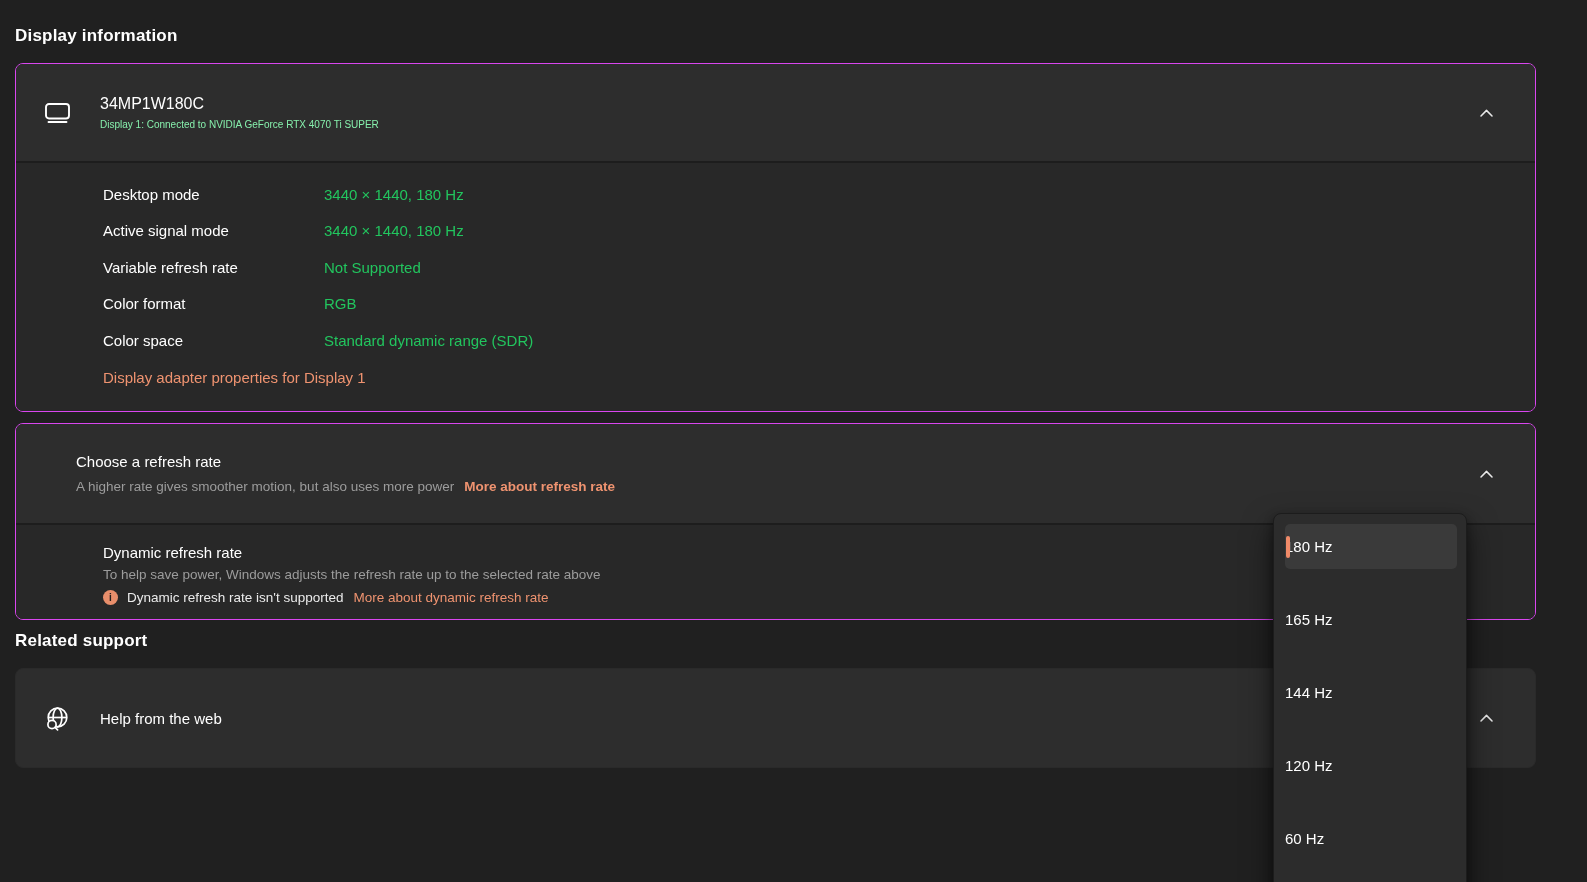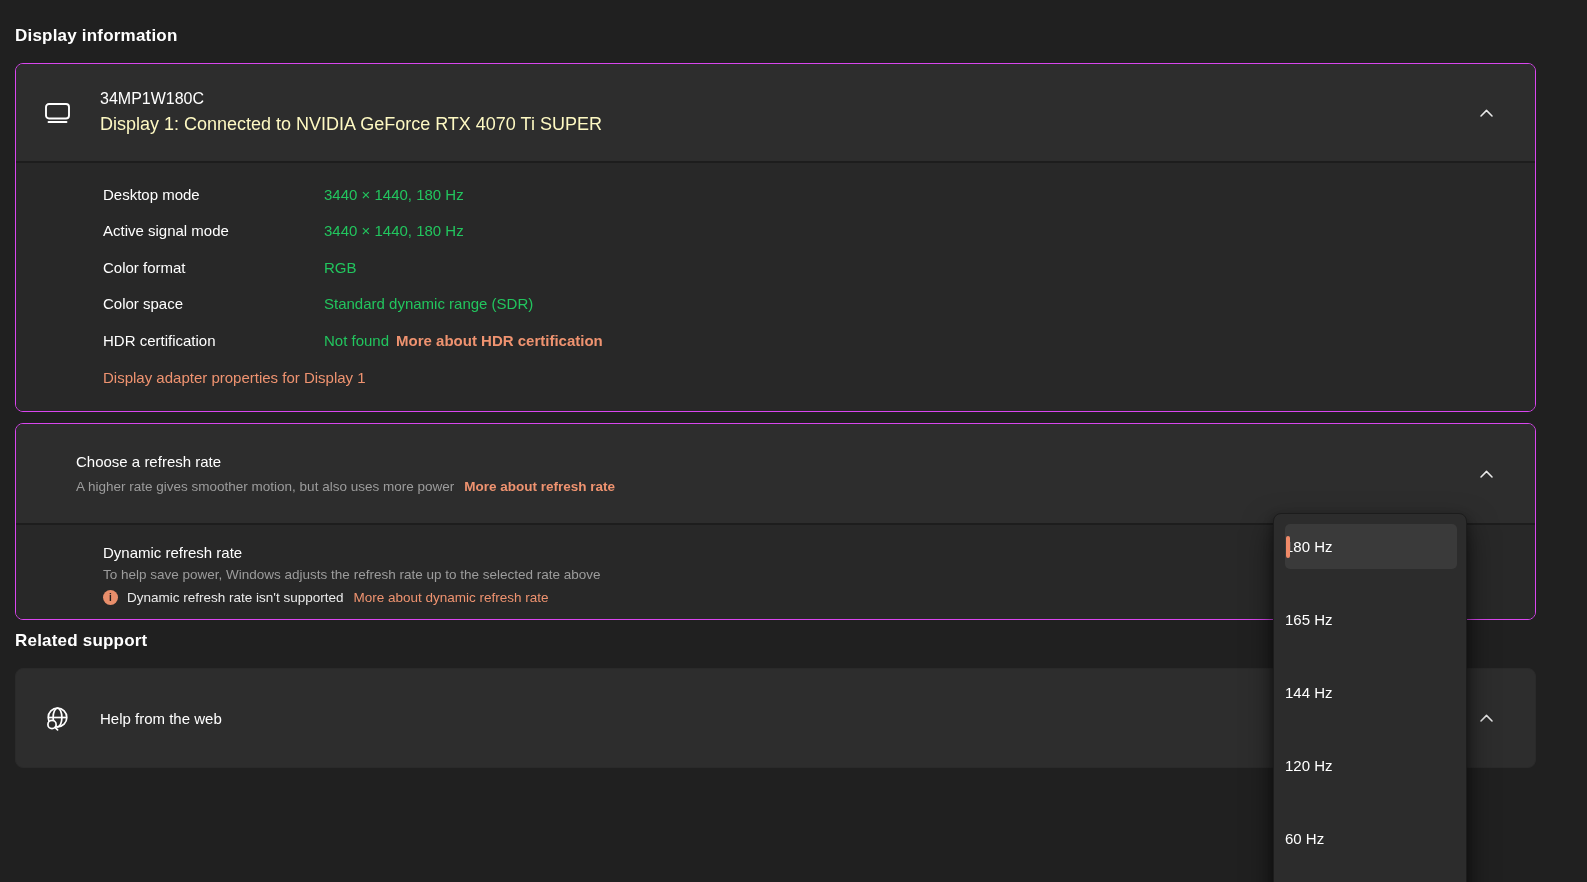--- a/index.html
+++ b/index.html
@@ -37,21 +37,21 @@
   .expander-header.divided { border-bottom:2px solid #1d1d1d; }
   .icon-box {
     width:40px;
     display:flex;
     align-items:center;
     justify-content:flex-start;
     flex:0 0 40px;
   }
   .header-text { margin-left:16px; flex:1 1 auto; min-width:0; }
   .header-title { font-size:16px; color:#ffffff; }
-  .header-sub { font-size:18px; color:#fef9c3; margin-top:6px; }
+  .header-sub { font-size:10px; color:#86efac; margin-top:6px; }
   .chev-btn {
     flex:0 0 auto;
     width:30px; height:30px;
     display:flex; align-items:center; justify-content:center;
     border-radius:4px;
     cursor:default;
   }
 
   .expander-body { background:#282828; }
 
@@ -166,31 +166,30 @@
     <div class="expander-body details">
       <div class="detail-row">
         <span class="detail-label">Desktop mode</span>
         <span class="detail-value">3440 × 1440, 180 Hz</span>
       </div>
       <div class="detail-row">
         <span class="detail-label">Active signal mode</span>
         <span class="detail-value">3440 × 1440, 180 Hz</span>
       </div>
       <div class="detail-row">
+        <span class="detail-label">Variable refresh rate</span>
+        <span class="detail-value">Not Supported</span>
+      </div>
+      <div class="detail-row">
         <span class="detail-label">Color format</span>
         <span class="detail-value">RGB</span>
       </div>
       <div class="detail-row">
         <span class="detail-label">Color space</span>
         <span class="detail-value">Standard dynamic range (SDR)</span>
-      </div>
-      <div class="detail-row">
-        <span class="detail-label">HDR certification</span>
-        <span class="detail-value">Not found</span>
-        <span class="inline-link">More about HDR certification</span>
       </div>
       <div class="adapter-link">Display adapter properties for Display 1</div>
     </div>
   </section>
 
   <section class="expander">
     <div class="expander-header setting-header divided">
       <div class="setting-text">
         <div class="setting-title">Choose a refresh rate</div>
         <div class="setting-desc">

